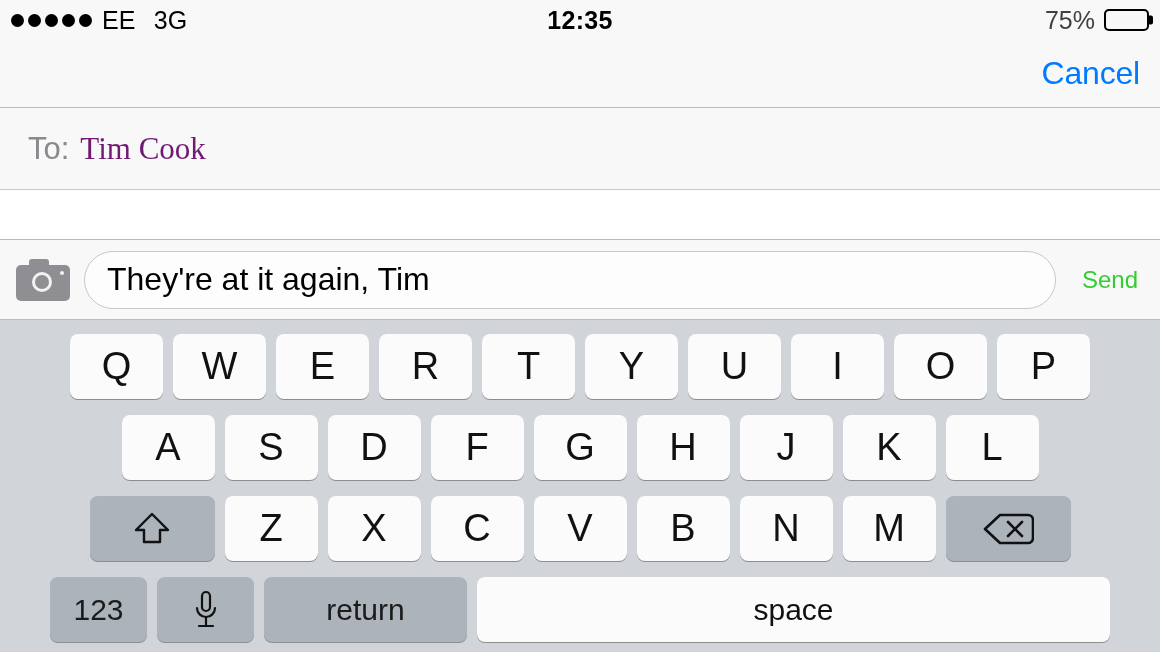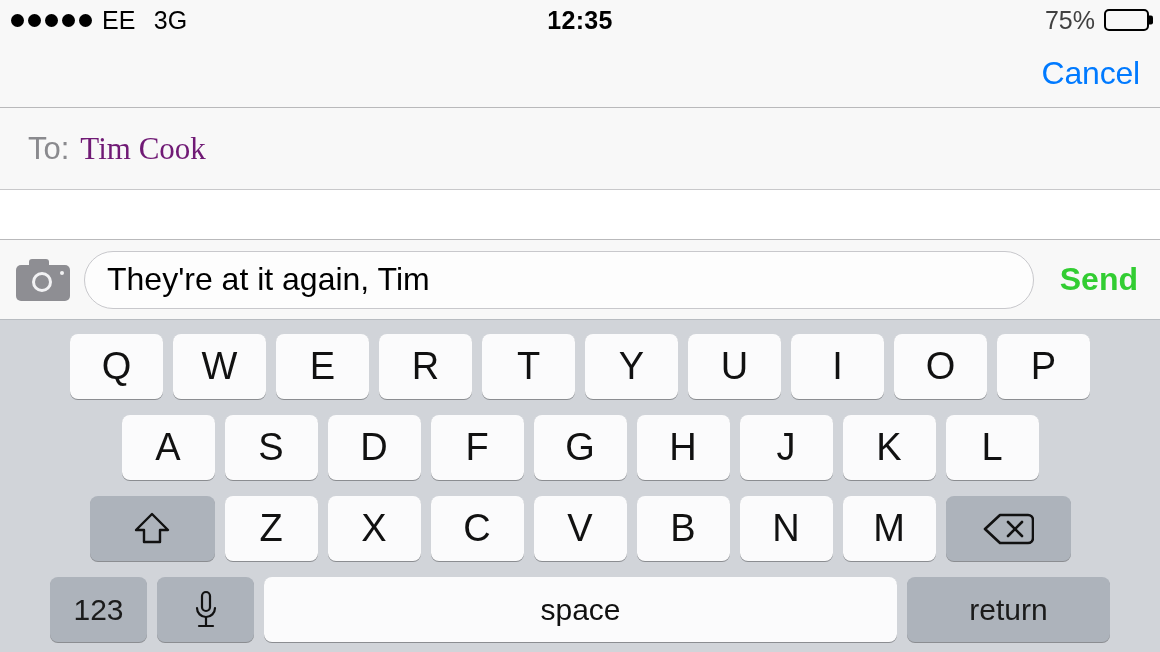--- a/index.html
+++ b/index.html
@@ -233,22 +233,22 @@
     padding: 0 22px;
     box-sizing: border-box;
     font-size: 32px;
     color: #000;
     cursor: text;
     overflow: hidden;
     white-space: nowrap;
   }
   .send-button {
     flex: 0 0 auto;
-    font-size: 32px;
-    font-weight: bold;
+    font-size: 24px;
+    font-weight: normal;
     color: #32cd32;
     padding: 0 8px 0 12px;
     cursor: pointer;
   }
 
   
   .keyboard {
     flex: 0 0 332px;
     height: 332px;
     background: #d1d4d9;
@@ -408,19 +408,19 @@
     <div class="kb-row">
       <div class="key gray num">123</div>
       <div class="key gray mic">
         <svg class="mic-glyph" viewBox="0 0 26 42">
           <rect x="9" y="3" width="8" height="19" rx="4" fill="none" stroke="#111" stroke-width="2.2"></rect>
           <path d="M4 19 A9 9 0 0 0 22 19" fill="none" stroke="#111" stroke-width="2.2" stroke-linecap="round"></path>
           <line x1="13" y1="28" x2="13" y2="36" stroke="#111" stroke-width="2.2" stroke-linecap="round"></line>
           <line x1="6" y1="37" x2="20" y2="37" stroke="#111" stroke-width="2.2" stroke-linecap="round"></line>
         </svg>
       </div>
+      <div class="key gray ret">return</div>
       <div class="key space">space</div>
-      <div class="key gray ret">return</div>
     </div>
 
   </div>
 
 </div>
 
 </body></html>

